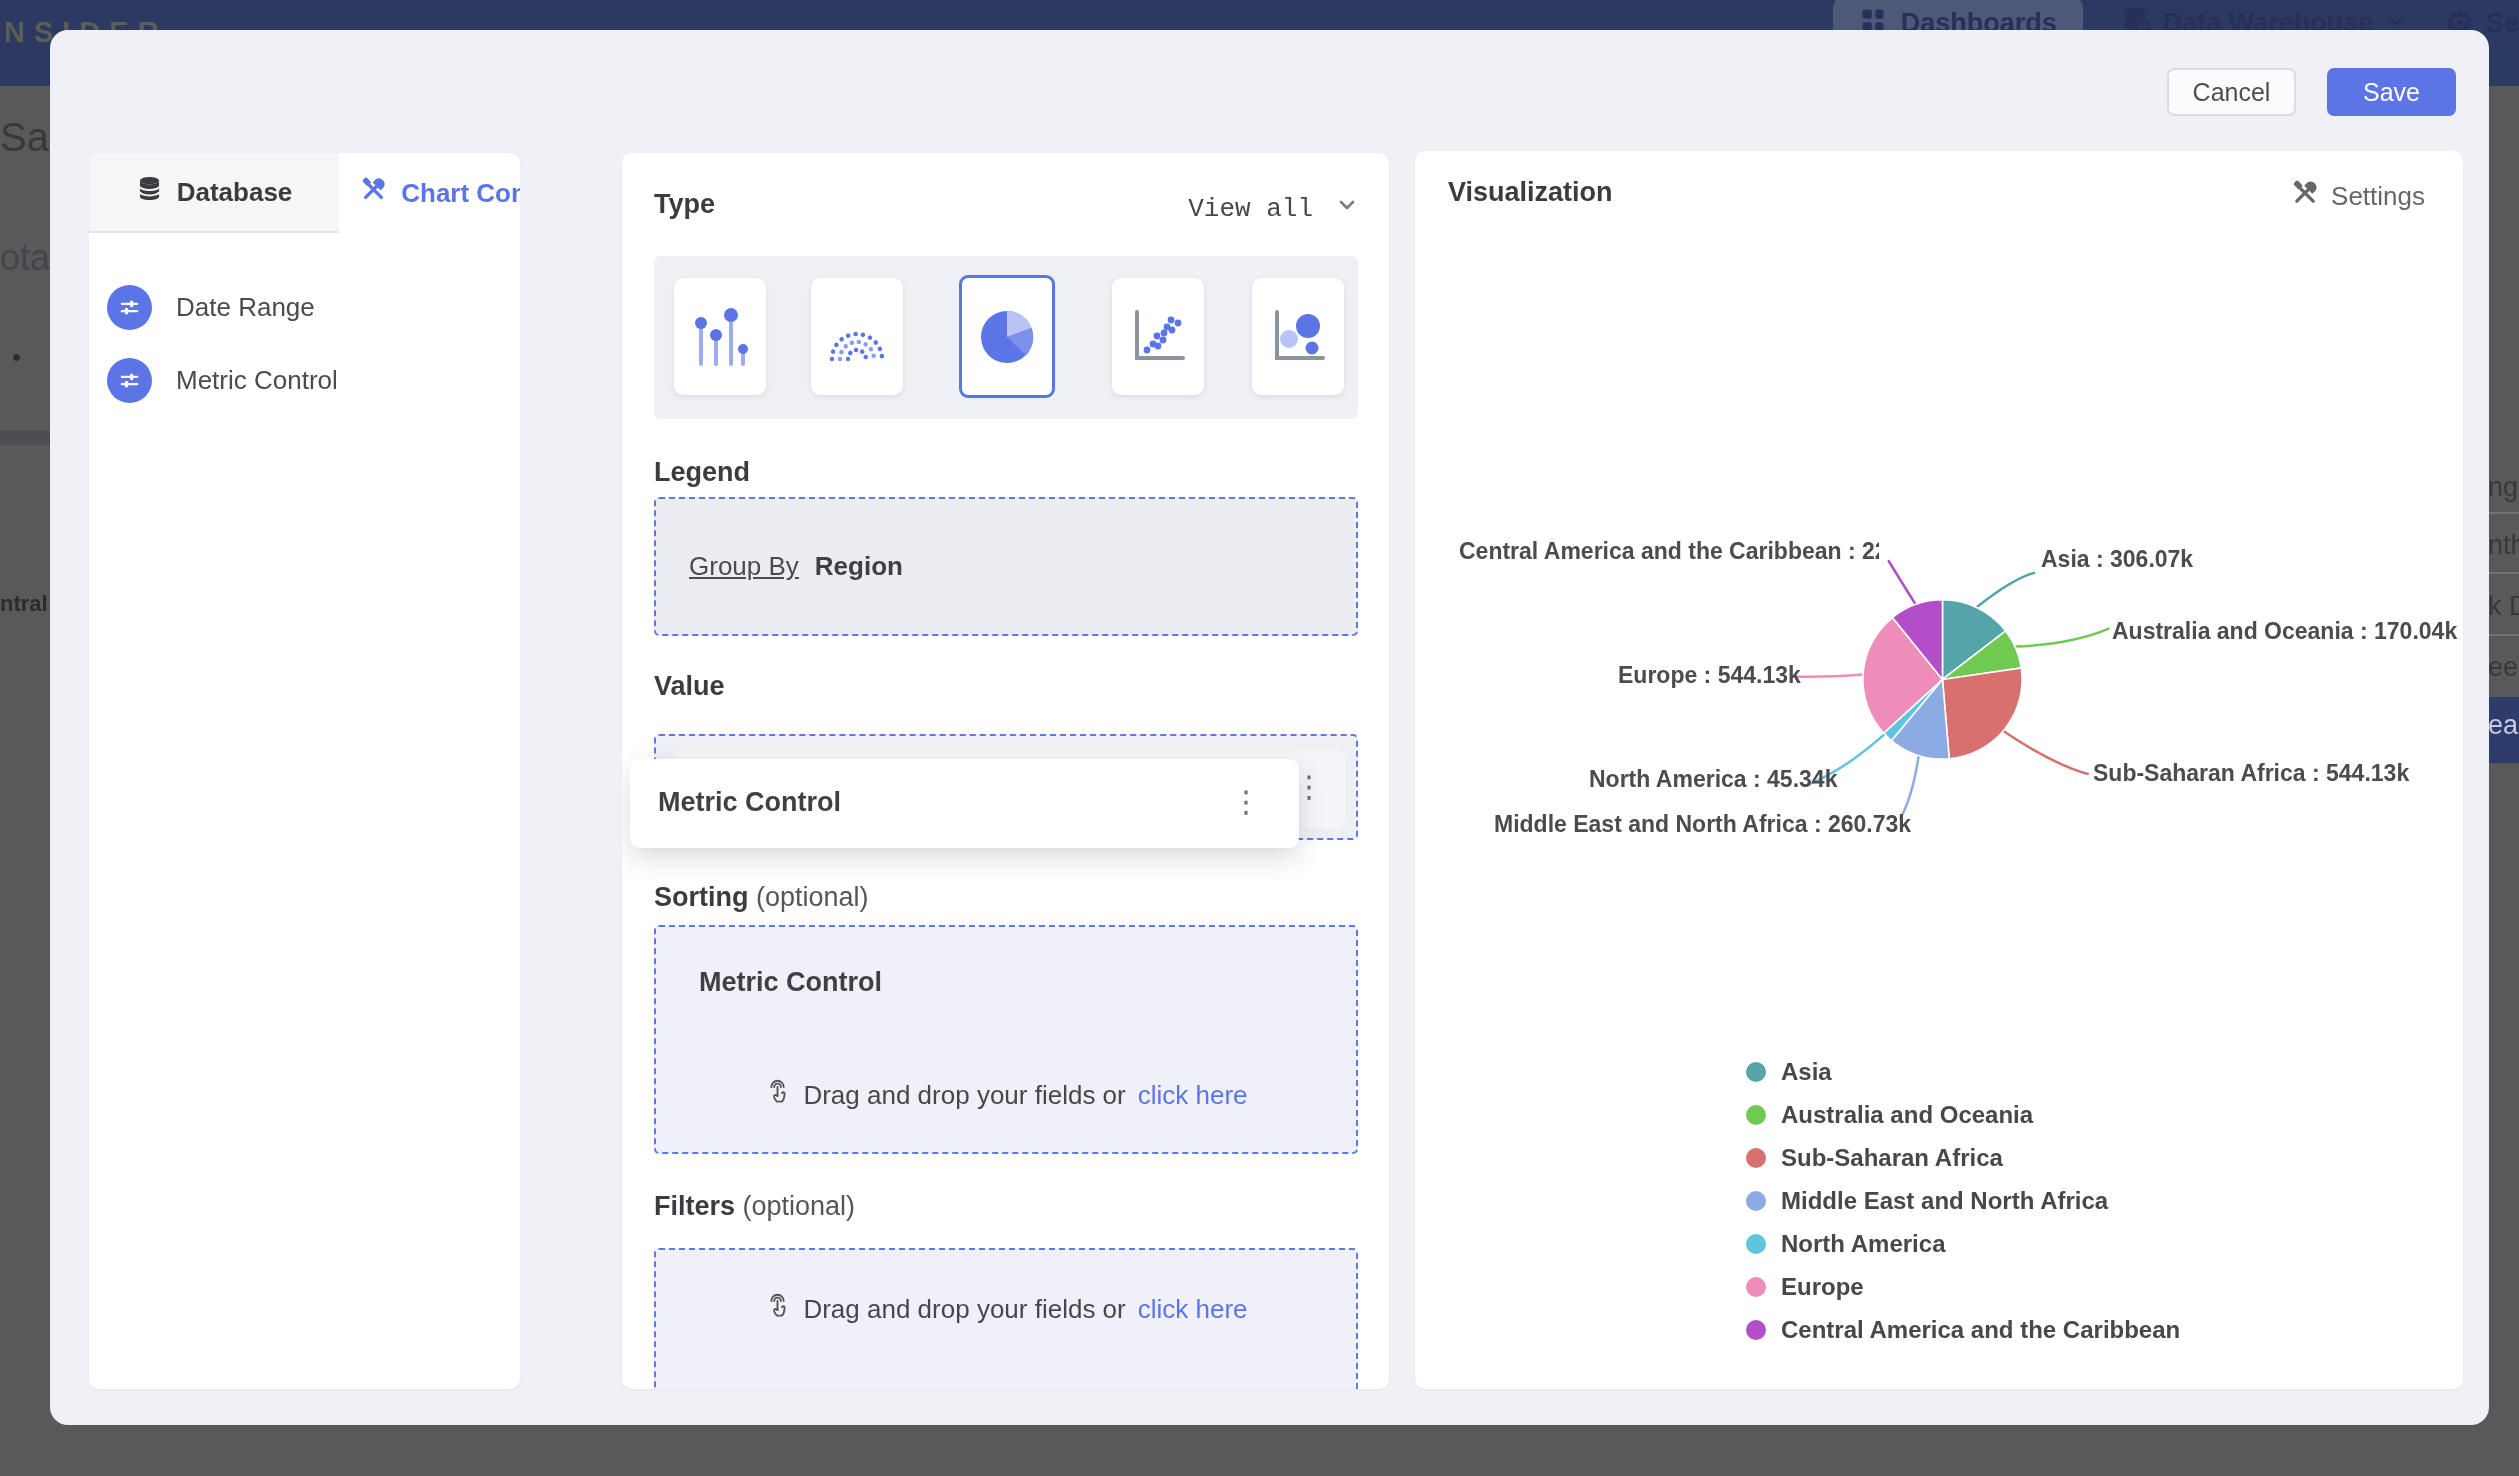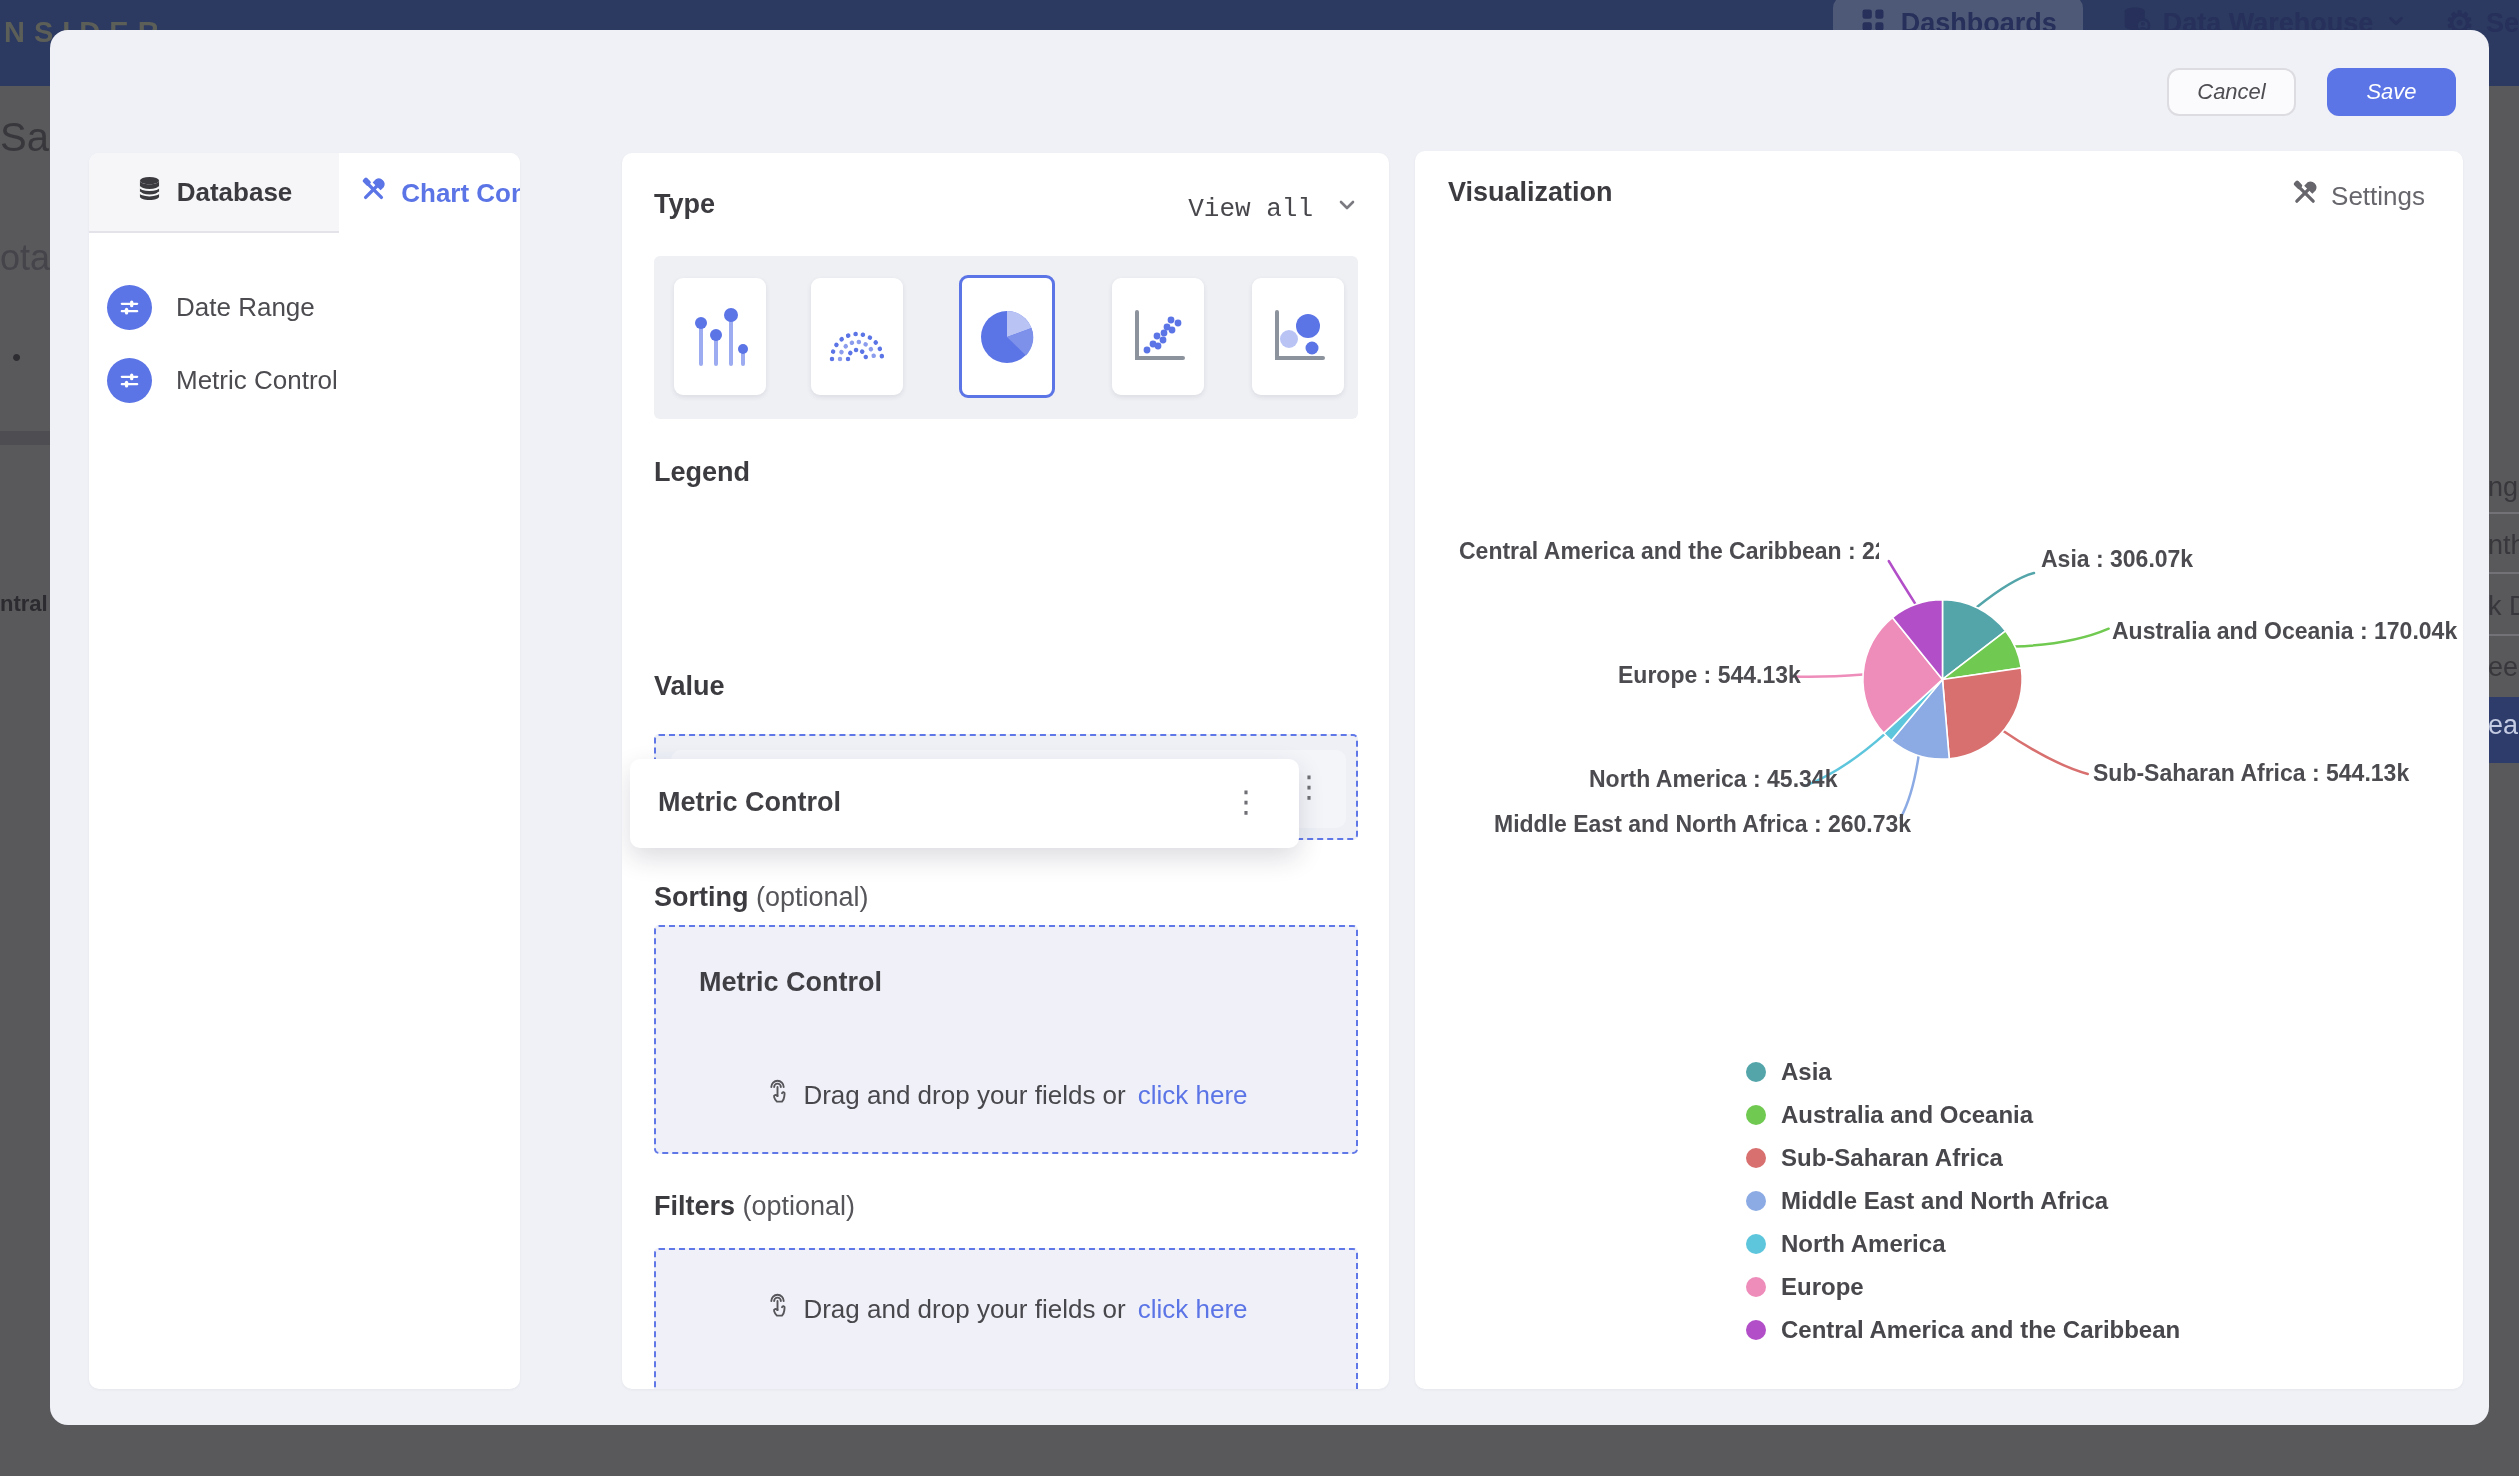--- a/index.html
+++ b/index.html
@@ -23,21 +23,21 @@
   .frag-band { position:absolute; left:0; top:431px; width:50px; height:14px; background:#4e4e52; }
   .frag-ntral { left:0; top:591px; font-size:22px; font-weight:700; color:#2c2c30; }
   .rmenu-item { position:absolute; left:2488px; width:60px; font-size:27px; color:#38383c; white-space:nowrap; }
   .rmenu-div { position:absolute; left:2485px; width:35px; height:2px; background:#737377; }
   .rmenu-sel { position:absolute; left:2485px; top:697px; width:35px; height:66px; background:#2e3c6b; }
   .rmenu-sel-text { position:absolute; left:2488px; top:710px; font-size:27px; color:#c4cbe2; white-space:nowrap; }
 
   
   .modal { position:absolute; left:50px; top:30px; width:2439px; height:1395px; background:#f0f1f6; border-radius:18px; }
   .modal-title { position:absolute; left:72px; top:28px; font-size:40px; color:#3a3a3f; }
-  .btn { position:absolute; top:38px; height:48px; width:129px; border-radius:12px; font-size:22px; display:flex; align-items:center; justify-content:center; cursor:pointer;font-style:italic; }
+  .btn { position:absolute; top:38px; height:48px; width:129px; border-radius:7px; font-size:25px; display:flex; align-items:center; justify-content:center; cursor:pointer; }
   .btn-cancel { left:2117px; background:#fbfbfd; border:2px solid #dcdce1; color:#4d4d52; }
   .btn-save { left:2277px; background:#5b74e6; border:none; color:#ffffff; }
 
   .panel { position:absolute; background:#ffffff; border-radius:10px; box-shadow:0 1px 3px rgba(40,40,60,0.05); overflow:hidden; }
   .panel-left { left:39px; top:123px; width:431px; height:1236px; }
   .panel-mid { left:572px; top:123px; width:767px; height:1236px; }
   .panel-right { left:1365px; top:121px; width:1048px; height:1238px; }
 
   
   .tab { position:absolute; top:0; height:80px; display:flex; align-items:center; justify-content:center; gap:14px; font-size:26px; font-weight:700; cursor:pointer; }
@@ -263,20 +263,26 @@
           <svg width="62" height="62" viewBox="0 0 62 62">
             <path d="M10 6 V52 H56" fill="none" stroke="#8d939c" stroke-width="4" stroke-linecap="round"></path>
             <circle cx="41" cy="20" r="12" fill="#5b74e6"></circle>
             <circle cx="22" cy="33" r="9" fill="#b9c4f5"></circle>
             <circle cx="45" cy="42" r="6.5" fill="#5b74e6"></circle>
           </svg>
         </div>
       </div>
 
       <div class="h-label" style="left:32px; top:304px;">Legend</div>
+      <div class="dashed-box" style="top:344px; height:139px; background:#ecedf2;">
+        <div class="groupby-row">
+          <span class="groupby-link">Group By</span>
+          <span class="groupby-val">Region</span>
+        </div>
+      </div>
 
       <div class="h-label" style="left:32px; top:518px;">Value</div>
       <div class="dashed-box" style="top:581px; height:106px;">
         <div class="ghost-chip">
           <div class="ghost-text">Metric Control</div>
           <div class="kebab" style="right:22px; top:22px;">⋮</div>
         </div>
       </div>
       <div class="drag-card">
         <div class="drag-card-text">Metric Control</div>

